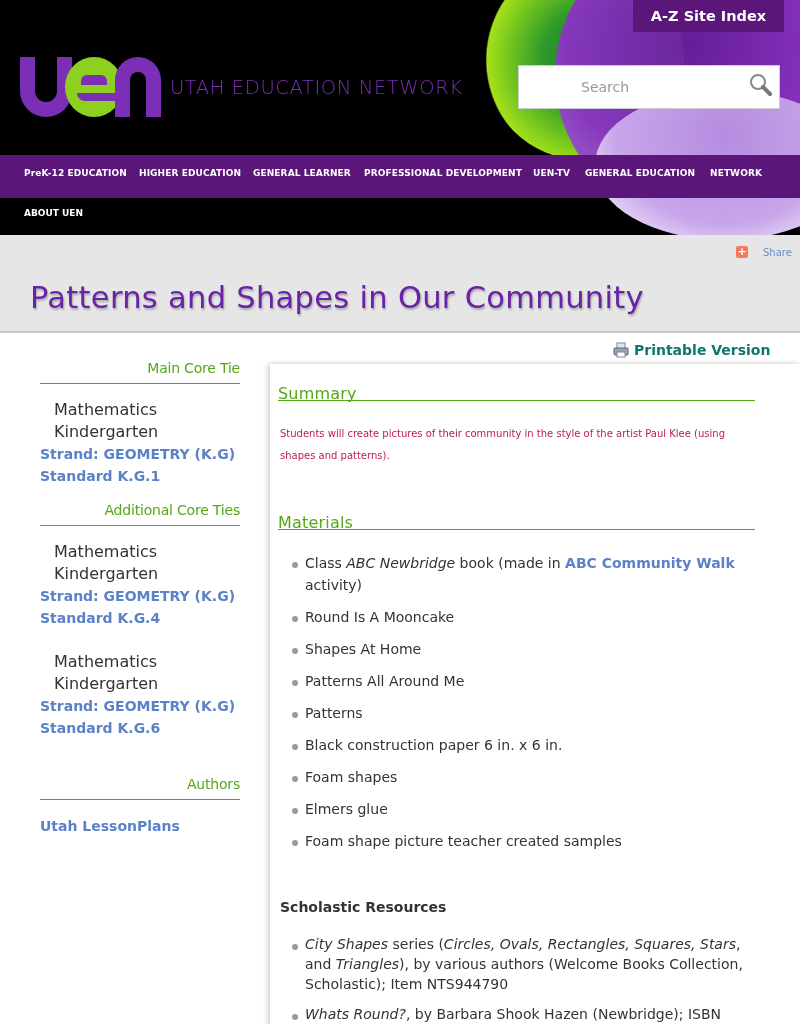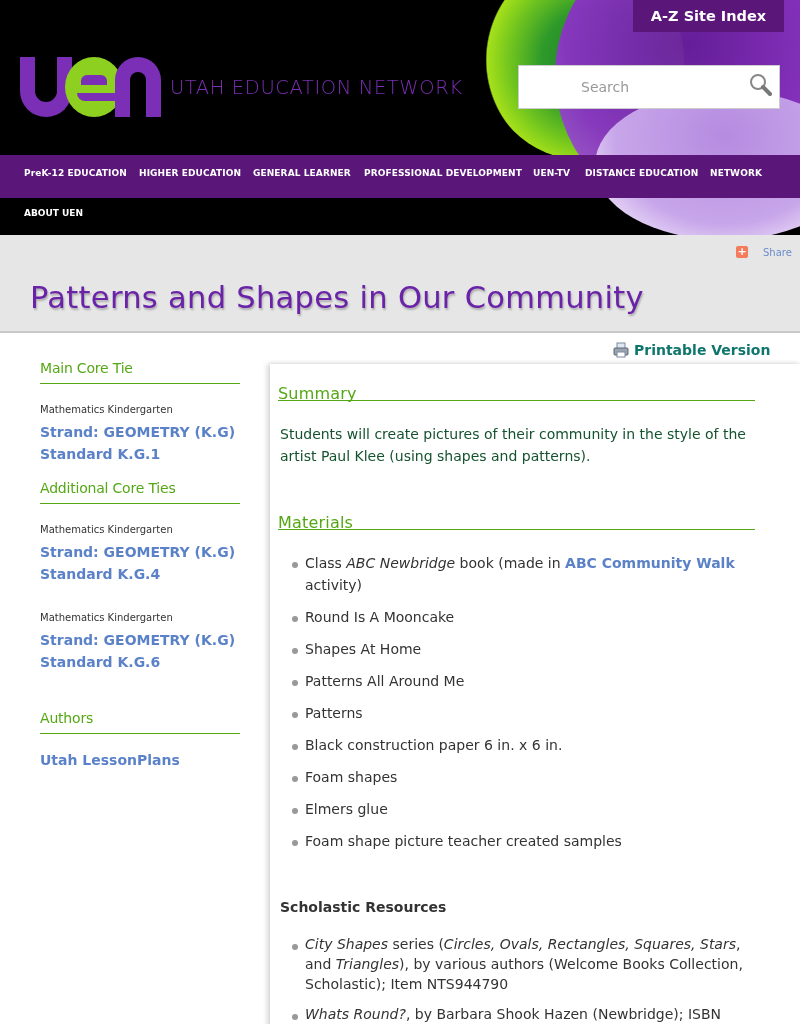--- a/index.html
+++ b/index.html
@@ -39,33 +39,33 @@
   .breadcrumb { position: absolute; left: 30px; top: 9px; font-size: 10px; color: #555; }
   .breadcrumb a { color: #5a82c8; }
   .breadcrumb .sep { color: #666; margin: 0 3px; }
   .share { position: absolute; left: 736px; top: 11px; display: flex; align-items: center; }
   .share-icon { width: 12px; height: 12px; background: #f47b5c; border-radius: 2px; color: #fff; font-size: 11px; line-height: 12px; text-align: center; font-weight: bold; }
   .share-label { margin-left: 15px; font-size: 10px; color: #6b8ccc; }
   .page-title { position: absolute; left: 30px; top: 45px; font-size: 30.5px; color: #6a22a8; letter-spacing: 0.3px; font-weight: normal; text-shadow: 1px 2px 2px rgba(0,0,0,0.25); }
 
   
   .sidebar { position: absolute; left: 40px; top: 360px; width: 200px; }
-  .side-heading { font-size: 14px; color: #55a815; border-bottom: 1px solid #55a815; padding-bottom: 3px; height: 24px; letter-spacing: -0.2px; }
-  .side-text { font-size: 10px; color: #333; line-height: 22px; }
+  .side-heading { font-size: 14px; color: #55a815; border-bottom: 1px solid #55a815; padding-bottom: 3px; height: 24px; letter-spacing: -0.2px; text-align: right; }
+  .side-text { font-size: 16px; color: #333; line-height: 22px; margin-left: 14px; }
   .side-link { display: block; font-size: 14px; font-weight: bold; color: #5b82c9; line-height: 22px; }
 
   
   .print { position: absolute; left: 613px; top: 342px; display: flex; align-items: center; }
   .print-icon { width: 16px; height: 16px; position: relative; }
   .print-label { margin-left: 5px; font-size: 14px; font-weight: bold; color: #0f766e; }
 
   
   .card { position: absolute; left: 270px; top: 364px; width: 530px; height: 680px; background: #fff; box-shadow: -3px 0 5px rgba(0,0,0,0.15), 0 -2px 3px rgba(0,0,0,0.05); }
   .sec-heading { position: absolute; left: 8px; width: 477px; font-size: 16px; color: #55a815; border-bottom: 1px solid #55a815; height: 37px; padding-top: 20px; letter-spacing: 0.2px; }
-  .summary-text { position: absolute; left: 10px; top: 59px; width: 480px; font-size: 14px; line-height: 22px; color: #14532d; }
+  .summary-text { position: absolute; left: 10px; top: 59px; width: 480px; font-size: 10px; line-height: 22px; color: #be185d; }
   .mat-list { position: absolute; left: 35px; top: 188px; width: 450px; list-style: none; }
   .mat-list li { position: relative; font-size: 14px; line-height: 22px; color: #333; margin-bottom: 10px; }
   .mat-list li::before { content: ""; position: absolute; left: -13px; top: 10px; width: 6px; height: 6px; border-radius: 50%; background: #999; }
   .mat-list li a { color: #5b82c9; font-weight: bold; }
   .addl-heading { position: absolute; left: 10px; top: 535px; font-size: 14px; font-weight: bold; color: #333; }
   .res-list { position: absolute; left: 35px; top: 570px; width: 455px; list-style: none; }
   .res-list li { position: relative; font-size: 14px; line-height: 20px; color: #333; margin-bottom: 10px; }
   .res-list li::before { content: ""; position: absolute; left: -13px; top: 10px; width: 6px; height: 6px; border-radius: 50%; background: #999; }
 </style>
 </head>
@@ -94,21 +94,21 @@
       <line x1="15" y1="15" x2="22" y2="22" stroke="#777" stroke-width="4" stroke-linecap="round"></line>
     </svg>
   </div>
 
   <div class="nav">
     <a class="nav-item" style="left:24px">PreK-12 EDUCATION</a>
     <a class="nav-item" style="left:139px">HIGHER EDUCATION</a>
     <a class="nav-item" style="left:253px">GENERAL LEARNER</a>
     <a class="nav-item" style="left:364px">PROFESSIONAL DEVELOPMENT</a>
     <a class="nav-item" style="left:533px">UEN-TV</a>
-    <a class="nav-item" style="left:585px">DISTANCE EDUCATION</a>
+    <a class="nav-item" style="left:585px">GENERAL EDUCATION</a>
     <a class="nav-item" style="left:710px">NETWORK</a>
   </div>
   <a class="nav2">ABOUT UEN</a>
 </div>
 
 <div class="titleband">
   <a class="share">
     <span class="share-icon">+</span>
     <span class="share-label">Share</span>
   </a>

